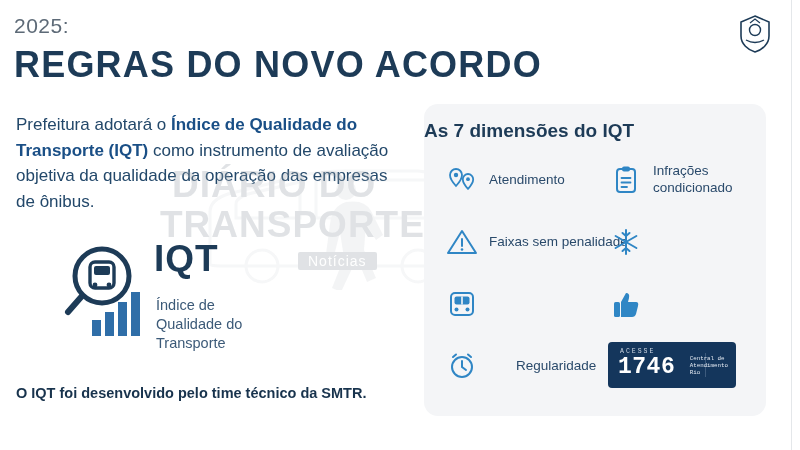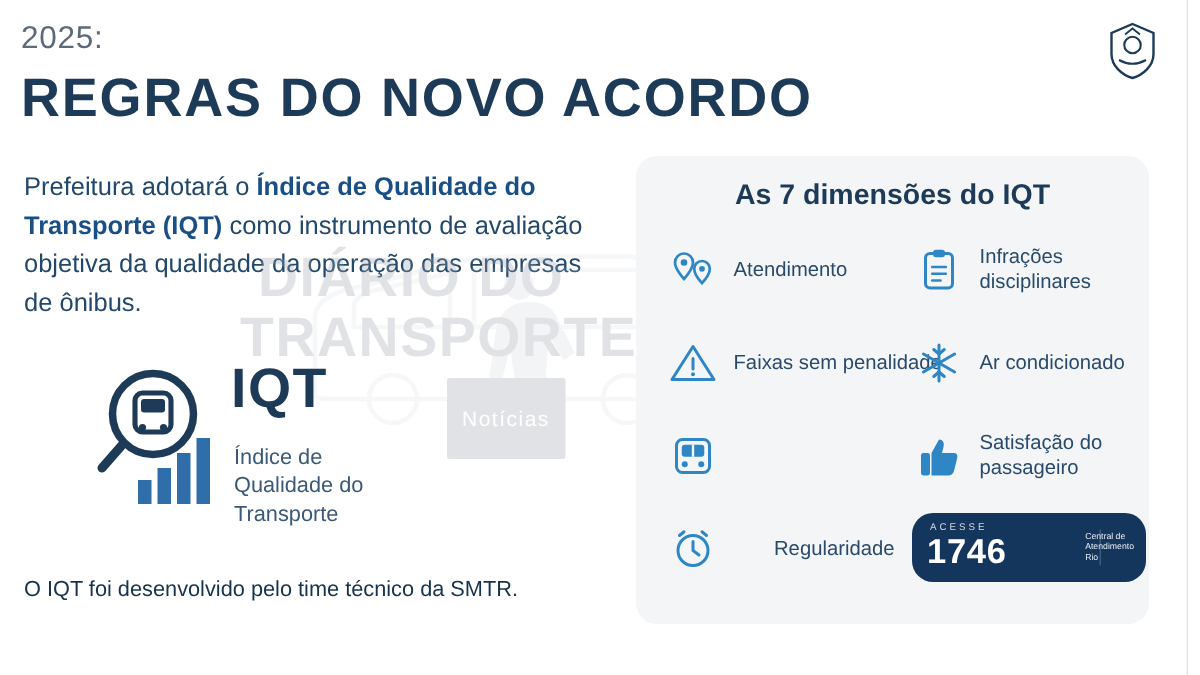--- a/index.html
+++ b/index.html
@@ -91,21 +91,21 @@
     position: absolute;
     left: 94px; top: 58px;
     font-size: 14.5px;
     line-height: 1.32;
     color: #3c5a78;
   }
   .footnote {
     position: absolute;
     left: 16px; top: 385px;
     font-size: 14.5px;
-    font-weight: normal;
+    font-weight: bold;
     color: #18334d;
   }
 
   
   .watermark {
     position: absolute;
     left: 150px; top: 160px;
     width: 330px; height: 130px;
     pointer-events: none;
     opacity: .30;
@@ -127,21 +127,21 @@
     color: #9aa3ab;
     letter-spacing: 1px;
     white-space: nowrap;
   }
   .wm-line3 {
     position: absolute;
     left: 148px; top: 92px;
     font-size: 14px;
     color: #ffffff;
     background: #9aa3ab;
-    padding: 19px 10px;
+    padding: 1px 10px;
     border-radius: 2px;
     letter-spacing: 1px;
   }
   .wm-bus {
     position: absolute;
     left: 0; top: 0;
     opacity: .55;
   }
 
   
@@ -149,21 +149,21 @@
     position: absolute;
     left: 424px; top: 104px;
     width: 342px; height: 312px;
     background: #f4f5f7;
     border-radius: 14px;
   }
   .panel-title {
     position: absolute;
     left: 0; top: 16px;
     width: 342px;
-    text-align: center;
+    text-align: left;
     font-size: 19px;
     font-weight: bold;
     color: #1d3b57;
   }
   .dims {
     position: absolute;
     left: 16px; top: 58px;
     width: 316px;
     height: 240px;
   }
@@ -190,24 +190,25 @@
   .c2 { left: 168px; }
   .r1 { top: 0px; }
   .r2 { top: 62px; }
   .r3 { top: 124px; }
   .r4 { top: 186px; gap: 36px; }
 
   
   .badge1746 {
     position: absolute;
     left: 168px; top: 180px;
-    width: 156px; height: 46px;
+    width: 128px; height: 46px;
     background: #14365c;
-    border-radius: 14px;
+    border-radius: 4px;
     color: #ffffff;
+    font-family: Liberation Mono, monospace;
   }
   .badge-acesse {
     position: absolute;
     left: 12px; top: 6px;
     font-size: 6.5px;
     letter-spacing: 2px;
     color: #cfd8e3;
   }
   .badge-num {
     position: absolute;
@@ -345,48 +346,46 @@
       <div class="dim c2 r1">
         <span class="ic">
           <svg width="34" height="34" viewBox="0 0 34 34">
             <rect x="8" y="6" width="18" height="23" rx="3" fill="none" stroke="#2f86c5" stroke-width="2"></rect>
             <rect x="13" y="3.5" width="8" height="5" rx="2" fill="#2f86c5"></rect>
             <line x1="12.5" y1="15" x2="21.5" y2="15" stroke="#2f86c5" stroke-width="1.8" stroke-linecap="round"></line>
             <line x1="12.5" y1="19.5" x2="21.5" y2="19.5" stroke="#2f86c5" stroke-width="1.8" stroke-linecap="round"></line>
             <line x1="12.5" y1="24" x2="18" y2="24" stroke="#2f86c5" stroke-width="1.8" stroke-linecap="round"></line>
           </svg>
         </span>
-        <span class="lbl">Infrações disciplinares</span>
+        <span class="lbl">Infrações condicionado</span>
       </div>
 
       <div class="dim c2 r2">
         <span class="ic">
           <svg width="34" height="34" viewBox="0 0 34 34">
             <g stroke="#2f86c5" stroke-width="2" stroke-linecap="round">
               <line x1="17" y1="5" x2="17" y2="29"></line>
               <line x1="6.6" y1="11" x2="27.4" y2="23"></line>
               <line x1="6.6" y1="23" x2="27.4" y2="11"></line>
               <line x1="13.5" y1="8" x2="17" y2="11"></line>
                 <line x1="20.5" y1="8" x2="17" y2="11"></line>
               <line x1="13.5" y1="26" x2="17" y2="23"></line>
                 <line x1="20.5" y1="26" x2="17" y2="23"></line>
             </g>
           </svg>
         </span>
-        <span class="lbl">Ar condicionado</span>
       </div>
 
       <div class="dim c2 r3">
         <span class="ic">
           <svg width="34" height="34" viewBox="0 0 34 34">
             <path d="M12 15 L17 6 q4 0 3 5 l-1 4 h8 q3 0 2 4 l-2 8 q-1 3 -4 3 H12 Z" fill="#2f86c5"></path>
             <rect x="5" y="15" width="6" height="15" rx="1.6" fill="#2f86c5"></rect>
           </svg>
         </span>
-        <span class="lbl">Satisfação do passageiro</span>
       </div>
 
       <div class="badge1746">
         <div class="badge-acesse">ACESSE</div>
         <div class="badge-num">1746</div>
         <div class="badge-sep"></div>
         <div class="badge-right">
           <div>Central de</div>
           <div>Atendimento</div>
           <div>Rio</div>

